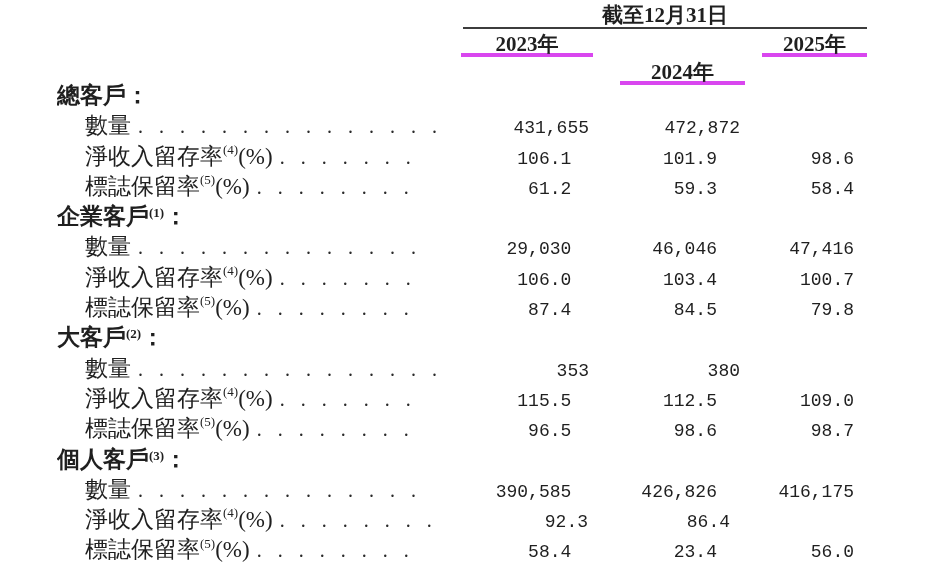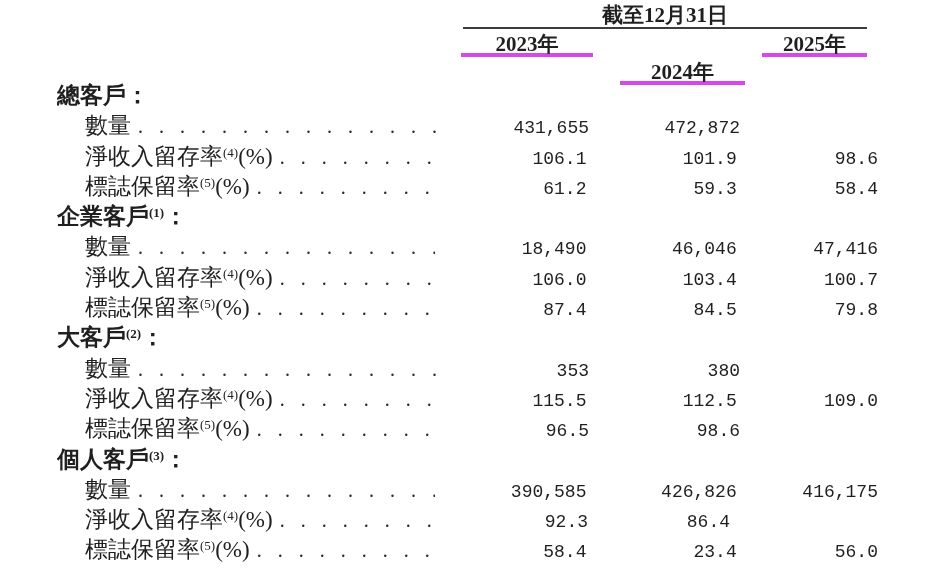--- a/index.html
+++ b/index.html
@@ -40,32 +40,32 @@
   .yr2 { left: 620px; width: 125px; margin-top: 28px; }
   .yr3 { left: 762px; width: 105px; }
   
   .tbody { position: absolute; top: 81px; left: 0; width: 947px; }
   .row {
     display: flex;
     align-items: baseline;
     height: 30.3px;
     line-height: 30.3px;
     padding-left: 57px;
-    padding-right: 69px;
+    padding-right: 93px;
     white-space: nowrap;
   }
   .label {
     width: 380px;
     display: flex;
     align-items: baseline;
     overflow: hidden;
     font-size: 23px;
     line-height: 30.3px;
   }
-  .label.sub { padding-left: 28px; }
+  .label.sub { padding-left: 28px; align-items: center; }
   .label .ttl { font-weight: 700; }
   .sup {
     font-size: 13px;
     position: relative;
     top: -7px;
     line-height: 0;
   }
   .title-sup { font-weight: 700; }
   .colon { font-weight: 700; }
   .leader {
@@ -148,21 +148,21 @@
         </div>
         <div class="cell c1"></div>
         <div class="cell c2"></div>
         <div class="cell c3"></div>
       </div>
       <div class="row">
         <div class="label sub">
           <span class="txt">數量</span>
           <span class="leader">. . . . . . . . . . . . . . . . . . . . . . . . . . . . . . . . . . . . . . . .</span>
         </div>
-        <div class="cell c1">18,490</div>
+        <div class="cell c1">29,030</div>
         <div class="cell c2">46,046</div>
         <div class="cell c3">47,416</div>
       </div>
       <div class="row">
         <div class="label sub">
           <span class="txt">淨收入留存率</span>
           <span class="sup">(4)</span>
           <span class="unit">(%)</span>
           <span class="leader">. . . . . . . . . . . . . . . . . . . . . . . . . . . . . . . . . . . . . . . .</span>
         </div>
@@ -212,20 +212,21 @@
       </div>
       <div class="row">
         <div class="label sub">
           <span class="txt">標誌保留率</span>
           <span class="sup">(5)</span>
           <span class="unit">(%)</span>
           <span class="leader">. . . . . . . . . . . . . . . . . . . . . . . . . . . . . . . . . . . . . . . .</span>
         </div>
         <div class="cell c1">96.5</div>
         <div class="cell c2">98.6</div>
+        <div class="cell c3">98.7</div>
       </div>
       <div class="row">
         <div class="label">
           <span class="ttl">個人客戶</span>
           <span class="sup title-sup">(3)</span>
           <span class="colon">：</span>
         </div>
         <div class="cell c1"></div>
         <div class="cell c2"></div>
         <div class="cell c3"></div>

